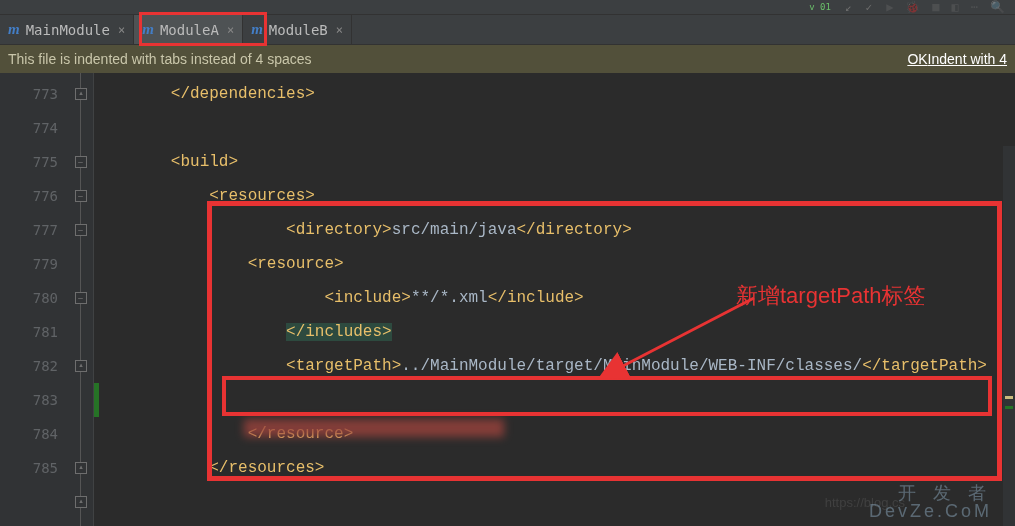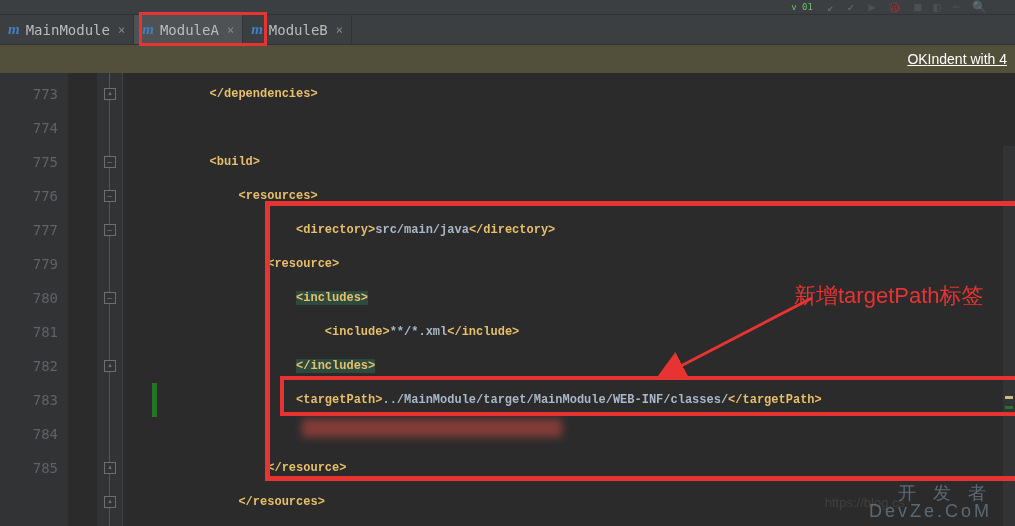--- a/index.html
+++ b/index.html
@@ -13,21 +13,21 @@
     overflow: hidden;
     position: relative;
   }
   .toolbar {
     height: 15px;
     background: #3c3f41;
     border-bottom: 1px solid #323232;
     display: flex;
     align-items: center;
     justify-content: flex-end;
-    padding: 0 28px;
+    padding: 0 10px;
     gap: 14px;
     color: #6e6e6e;
     font-size: 11px;
   }
   .toolbar .ver { color: #6abf69; font-size: 9px; }
   .toolbar-icons { display: flex; gap: 12px; align-items: center; opacity: 0.35; }
   .toolbar-icons span { font-size: 12px; }
   .tabs {
     height: 30px;
     background: #3c3f41;
@@ -64,21 +64,20 @@
     padding: 0 8px;
     font-size: 14px;
     font-family: "Segoe UI", sans-serif;
   }
   .banner .spacer { flex: 1; }
   .banner a { color: #ffffff; text-decoration: underline; cursor: pointer; }
   .editor {
     display: flex;
     height: calc(526px - 15px - 30px - 28px);
     position: relative;
-    gap: 29px;
   }
   .gutter {
     width: 68px;
     background: #313335;
     color: #606366;
     text-align: right;
     padding-top: 4px;
   }
   .gutter .ln { height: 34px; line-height: 34px; padding-right: 10px; font-size: 14px; }
   .fold-col {
@@ -99,23 +98,22 @@
     position: absolute; width: 1px; background: #555; left: 12px;
   }
   .code {
     flex: 1;
     padding-top: 4px;
     position: relative;
   }
   .code .row {
     height: 34px; line-height: 34px; white-space: pre;
     font-family: "Consolas","Courier New",monospace;
-    font-size: 12px;
+    font-size: 16px;
     color: #c07333;
-    font-weight: bold;
   }
   .tag { color: #e8bf6a; }
   .txt { color: #a9b7c6; }
   .hl-bg { background: #2d4a3f; }
   .annot-box {
     position: absolute;
     border: 5px solid #e83333;
     pointer-events: none;
     z-index: 20;
   }
@@ -203,20 +201,21 @@
   <div class="tab">
     <span class="m-ico">m</span>
     <span>ModuleB</span>
     <span class="close">×</span>
   </div>
 </div>
 
 <div class="tab-highlight" style="left:139px; top:12px; width:128px; height:34px;"></div>
 
 <div class="banner">
+  <span>This file is indented with tabs instead of 4 spaces</span>
   <span class="spacer"></span>
   <a>OK</a>
   <a>Indent with 4</a>
 </div>
 
 <div class="editor">
   <div class="gutter" id="gutter">
       <div class="ln">773</div>
       <div class="ln">774</div>
       <div class="ln">775</div>
@@ -264,21 +263,20 @@
     </div>
   <div class="code">
     <div class="cursor-mark" style="top:310px;"></div>
 
     <div class="row"><span>        </span><span class="tag">&lt;/</span><span class="tag">dependencies</span><span class="tag">&gt;</span></div>
     <div class="row"></div>
     <div class="row"><span>        </span><span class="tag">&lt;</span><span class="tag">build</span><span class="tag">&gt;</span></div>
     <div class="row"><span>            </span><span class="tag">&lt;</span><span class="tag">resources</span><span class="tag">&gt;</span></div>
     <div class="row"><span>                    </span><span class="tag">&lt;</span><span class="tag">directory</span><span class="tag">&gt;</span><span class="txt">src/main/java</span><span class="tag">&lt;/</span><span class="tag">directory</span><span class="tag">&gt;</span></div>
     <div class="row"><span>                </span><span class="tag">&lt;</span><span class="tag">resource</span><span class="tag">&gt;</span></div>
-    <div class="row"><span>                    </span><span class="tag hl-bg">&lt;</span><span class="tag hl-bg">includes</span><span class="tag hl-bg">&gt;</span></div>
     <div class="row"><span>                        </span><span class="tag">&lt;</span><span class="tag">include</span><span class="tag">&gt;</span><span class="txt">**/*.xml</span><span class="tag">&lt;/</span><span class="tag">include</span><span class="tag">&gt;</span></div>
     <div class="row"><span>                    </span><span class="tag hl-bg">&lt;/</span><span class="tag hl-bg">includes</span><span class="tag hl-bg">&gt;</span></div>
     <div class="row"><span>                    </span><span class="tag">&lt;</span><span class="tag">targetPath</span><span class="tag">&gt;</span><span class="txt">../MainModule/target/MainModule/WEB-INF/classes/</span><span class="tag">&lt;/</span><span class="tag">targetPath</span><span class="tag">&gt;</span></div>
     <div class="row"></div>
     <div class="row"><span>                </span><span class="tag">&lt;/</span><span class="tag">resource</span><span class="tag">&gt;</span></div>
     <div class="row"><span>            </span><span class="tag">&lt;/</span><span class="tag">resources</span><span class="tag">&gt;</span></div>
 
     <div class="annot-box" style="left:113px; top:128px; width:795px; height:280px;"></div>
 
     <div class="annot-box" style="left:128px; top:303px; width:770px; height:40px; border-width:4px;"></div>

